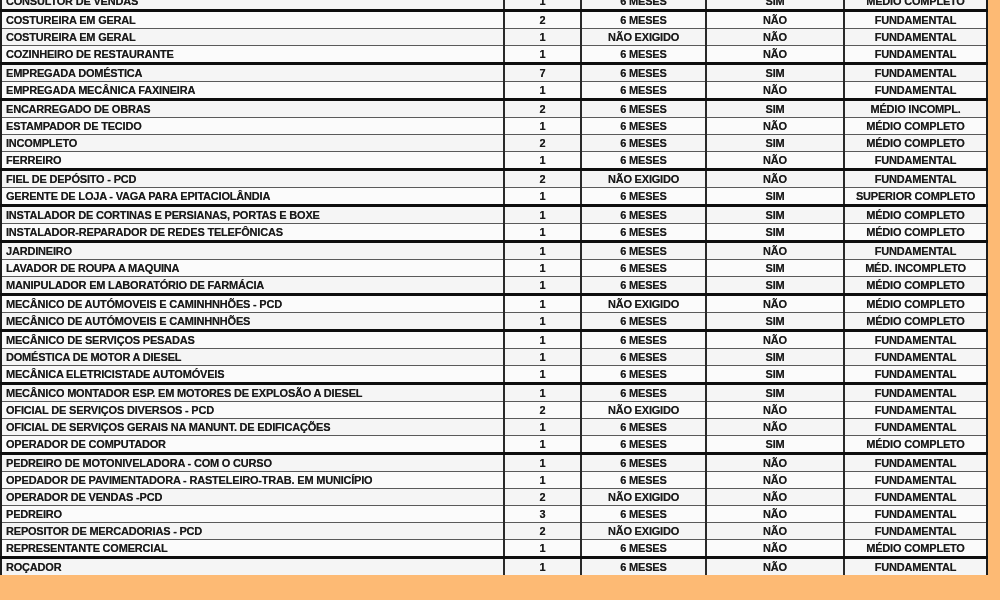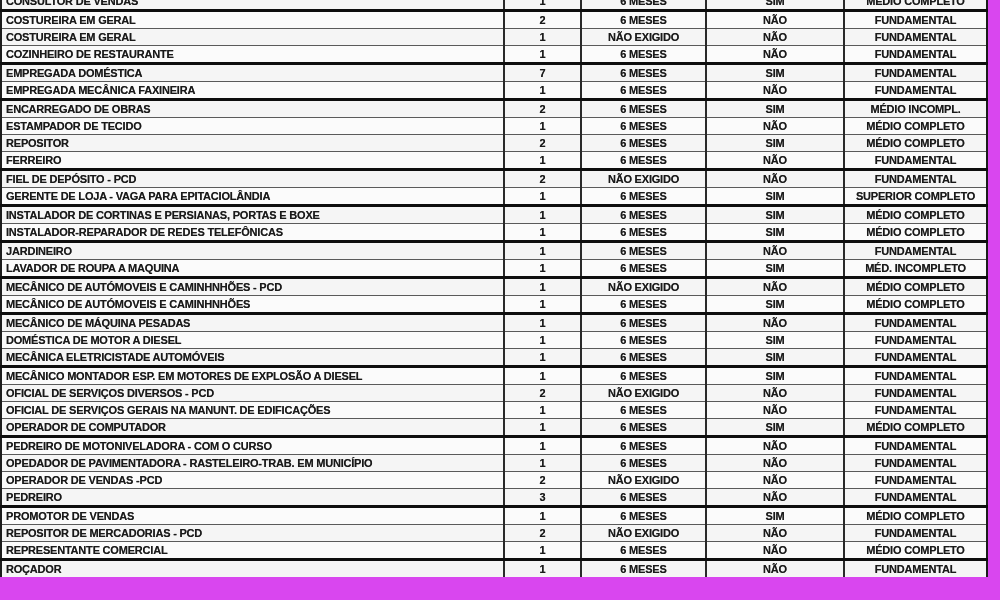--- a/index.html
+++ b/index.html
@@ -5,21 +5,21 @@
   html, body {
     margin: 0;
     padding: 0;
     background: #ffffff;
   }
   .screen {
     position: relative;
     width: 1000px;
     height: 600px;
     overflow: hidden;
-    background: #d946ef;
+    background: #fdba74;
     font-family: "Liberation Sans", sans-serif;
   }
   table.vacancy-table {
     position: absolute;
     top: -8px;
     left: 0;
     width: 986px;
     border-collapse: collapse;
     table-layout: fixed;
     border-left: 2px solid #1c1c1c;
@@ -112,21 +112,21 @@
           <td class="center">MÉDIO INCOMPL.</td>
         </tr>
         <tr>
           <td>ESTAMPADOR DE TECIDO</td>
           <td class="center">1</td>
           <td class="center">6 MESES</td>
           <td class="center">NÃO</td>
           <td class="center">MÉDIO COMPLETO</td>
         </tr>
         <tr>
-          <td>REPOSITOR</td>
+          <td>INCOMPLETO</td>
           <td class="center">2</td>
           <td class="center">6 MESES</td>
           <td class="center">SIM</td>
           <td class="center">MÉDIO COMPLETO</td>
         </tr>
         <tr>
           <td>FERREIRO</td>
           <td class="center">1</td>
           <td class="center">6 MESES</td>
           <td class="center">NÃO</td>
@@ -167,36 +167,43 @@
           <td class="center">NÃO</td>
           <td class="center">FUNDAMENTAL</td>
         </tr>
         <tr>
           <td>LAVADOR DE ROUPA A MAQUINA</td>
           <td class="center">1</td>
           <td class="center">6 MESES</td>
           <td class="center">SIM</td>
           <td class="center">MÉD. INCOMPLETO</td>
         </tr>
+        <tr>
+          <td>MANIPULADOR EM LABORATÓRIO DE FARMÁCIA</td>
+          <td class="center">1</td>
+          <td class="center">6 MESES</td>
+          <td class="center">SIM</td>
+          <td class="center">MÉDIO COMPLETO</td>
+        </tr>
         <tr class="thick">
           <td>MECÂNICO DE AUTÓMOVEIS E CAMINHNHÕES - PCD</td>
           <td class="center">1</td>
           <td class="center">NÃO EXIGIDO</td>
           <td class="center">NÃO</td>
           <td class="center">MÉDIO COMPLETO</td>
         </tr>
         <tr>
           <td>MECÂNICO DE AUTÓMOVEIS E CAMINHNHÕES</td>
           <td class="center">1</td>
           <td class="center">6 MESES</td>
           <td class="center">SIM</td>
           <td class="center">MÉDIO COMPLETO</td>
         </tr>
         <tr class="thick">
-          <td>MECÂNICO DE MÁQUINA PESADAS</td>
+          <td>MECÂNICO DE SERVIÇOS PESADAS</td>
           <td class="center">1</td>
           <td class="center">6 MESES</td>
           <td class="center">NÃO</td>
           <td class="center">FUNDAMENTAL</td>
         </tr>
         <tr>
           <td>DOMÉSTICA DE MOTOR A DIESEL</td>
           <td class="center">1</td>
           <td class="center">6 MESES</td>
           <td class="center">SIM</td>
@@ -257,27 +264,20 @@
           <td class="center">NÃO EXIGIDO</td>
           <td class="center">NÃO</td>
           <td class="center">FUNDAMENTAL</td>
         </tr>
         <tr>
           <td>PEDREIRO</td>
           <td class="center">3</td>
           <td class="center">6 MESES</td>
           <td class="center">NÃO</td>
           <td class="center">FUNDAMENTAL</td>
-        </tr>
-        <tr class="thick">
-          <td>PROMOTOR DE VENDAS</td>
-          <td class="center">1</td>
-          <td class="center">6 MESES</td>
-          <td class="center">SIM</td>
-          <td class="center">MÉDIO COMPLETO</td>
         </tr>
         <tr>
           <td>REPOSITOR DE MERCADORIAS - PCD</td>
           <td class="center">2</td>
           <td class="center">NÃO EXIGIDO</td>
           <td class="center">NÃO</td>
           <td class="center">FUNDAMENTAL</td>
         </tr>
         <tr>
           <td>REPRESENTANTE COMERCIAL</td>

